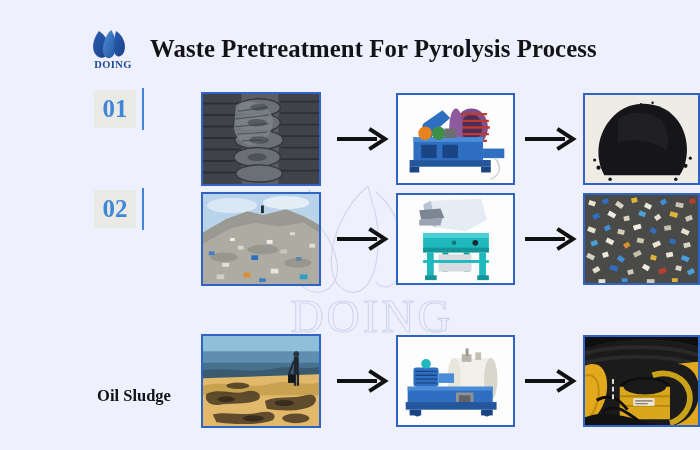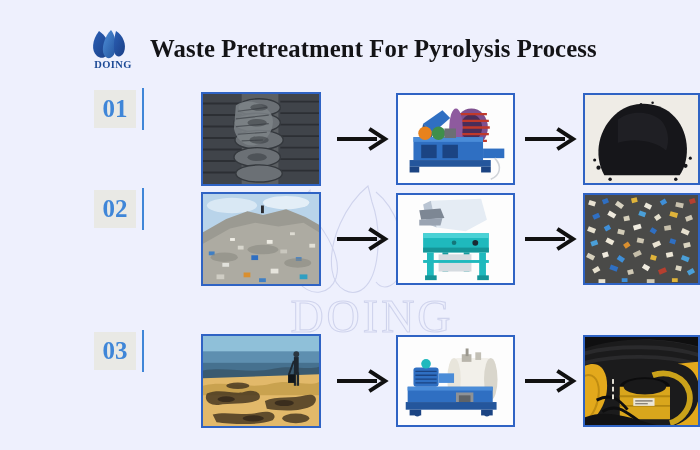--- a/index.html
+++ b/index.html
@@ -458,25 +458,21 @@
             <rect x="90" y="87" width="6" height="4" fill="#e0b43a"></rect>
           </g>
         </svg>
       </div>
     </div>
   </div>
 
   <div class="row" id="row-2">
 
     <div class="label-block">
-      <div class="num-wrap">
-        <div class="num-box"></div>
-        <div class="num-text">03</div>
-        <div class="num-bar"></div>
-      </div>
+      <div class="cat-label">Oil Sludge</div>
     </div>
 
     <div class="frame frame-a">
       <div class="art">
         <svg viewBox="0 0 120 94" preserveAspectRatio="none" xmlns="http://www.w3.org/2000/svg">
           <rect width="120" height="94" fill="#a8ccdf"></rect>
           <rect x="0" y="0" width="120" height="18" fill="#8fc0d9"></rect>
           <rect x="0" y="16" width="120" height="16" fill="#5e8fb0"></rect>
           <rect x="0" y="28" width="120" height="12" fill="#46718f"></rect>
           <path d="M0 36 C26 32 50 40 74 34 C92 30 108 36 120 32 L120 46 L0 46 Z" fill="#3a5a70"></path>

